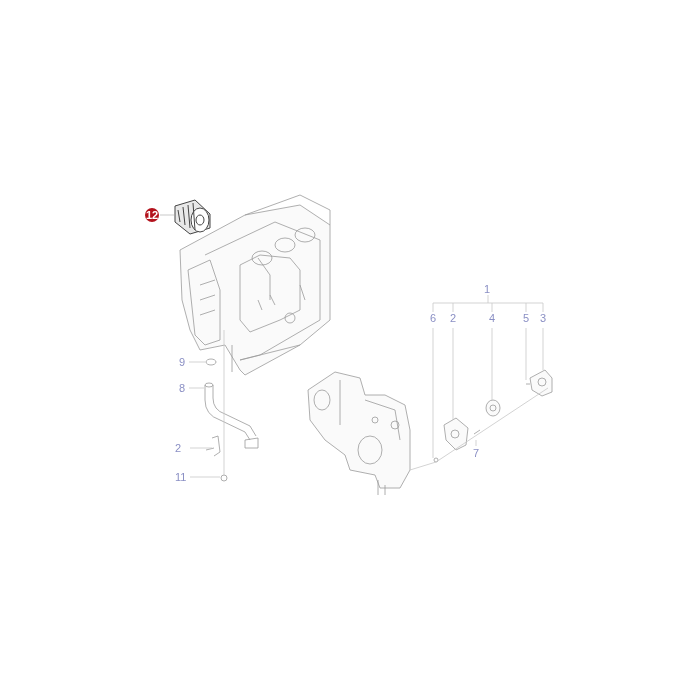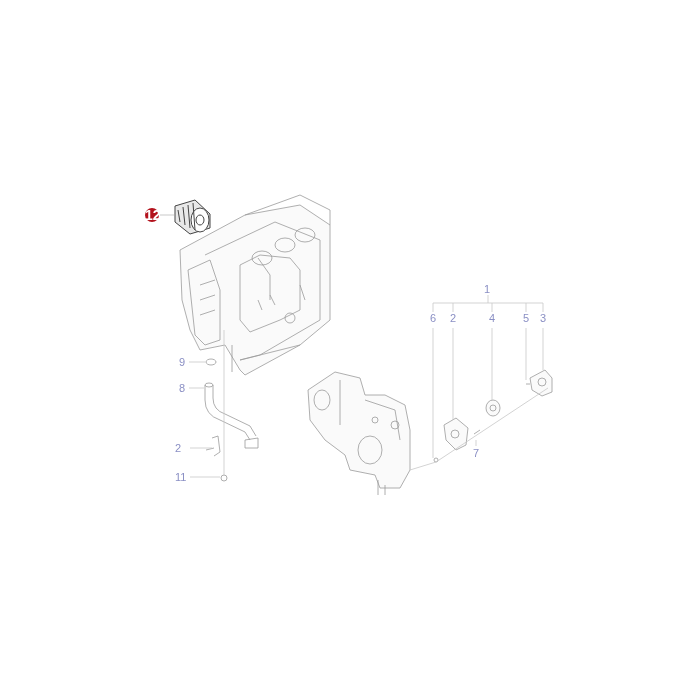--- a/index.html
+++ b/index.html
@@ -1,19 +1,19 @@
 <!DOCTYPE html>
 <html><head>
 <meta charset="utf-8">
 <style>
   html,body{margin:0;padding:0;background:#ffffff;}
   body{width:700px;height:700px;position:relative;overflow:hidden;font-family:"Liberation Sans",sans-serif;}
   #stage{position:absolute;left:0;top:0;width:700px;height:700px;}
   .lbl{position:absolute;font-size:11px;color:#8a8fc4;line-height:11px;text-align:center;}
-  .lbl-hl{position:absolute;width:14px;height:14px;border-radius:50%;background:#b3121c;color:#fff;font-size:14px;font-weight:bold;line-height:14px;text-align:center;}
+  .lbl-hl{position:absolute;width:14px;height:14px;border-radius:50%;background:#b3121c;color:#fff;font-size:11px;font-weight:bold;line-height:14px;text-align:center;}
   svg{position:absolute;left:0;top:0;}
 </style>
 </head>
 <body>
 
 <div id="stage">
   <svg width="700" height="700" viewBox="0 0 700 700">
     <g fill="none" stroke="#9a9a9a" stroke-width="0.8">
 
       <g>

